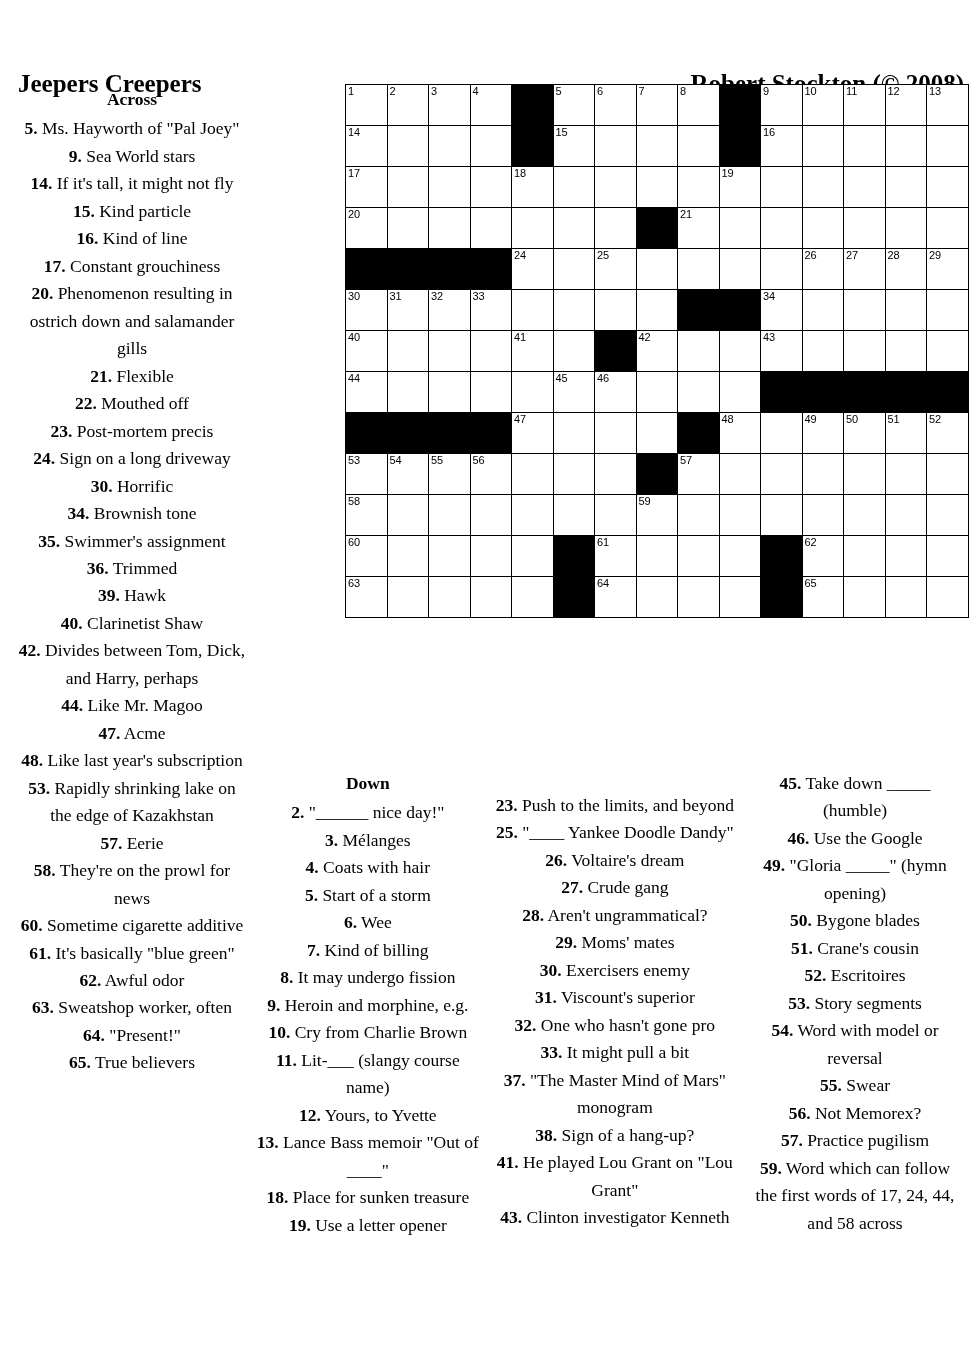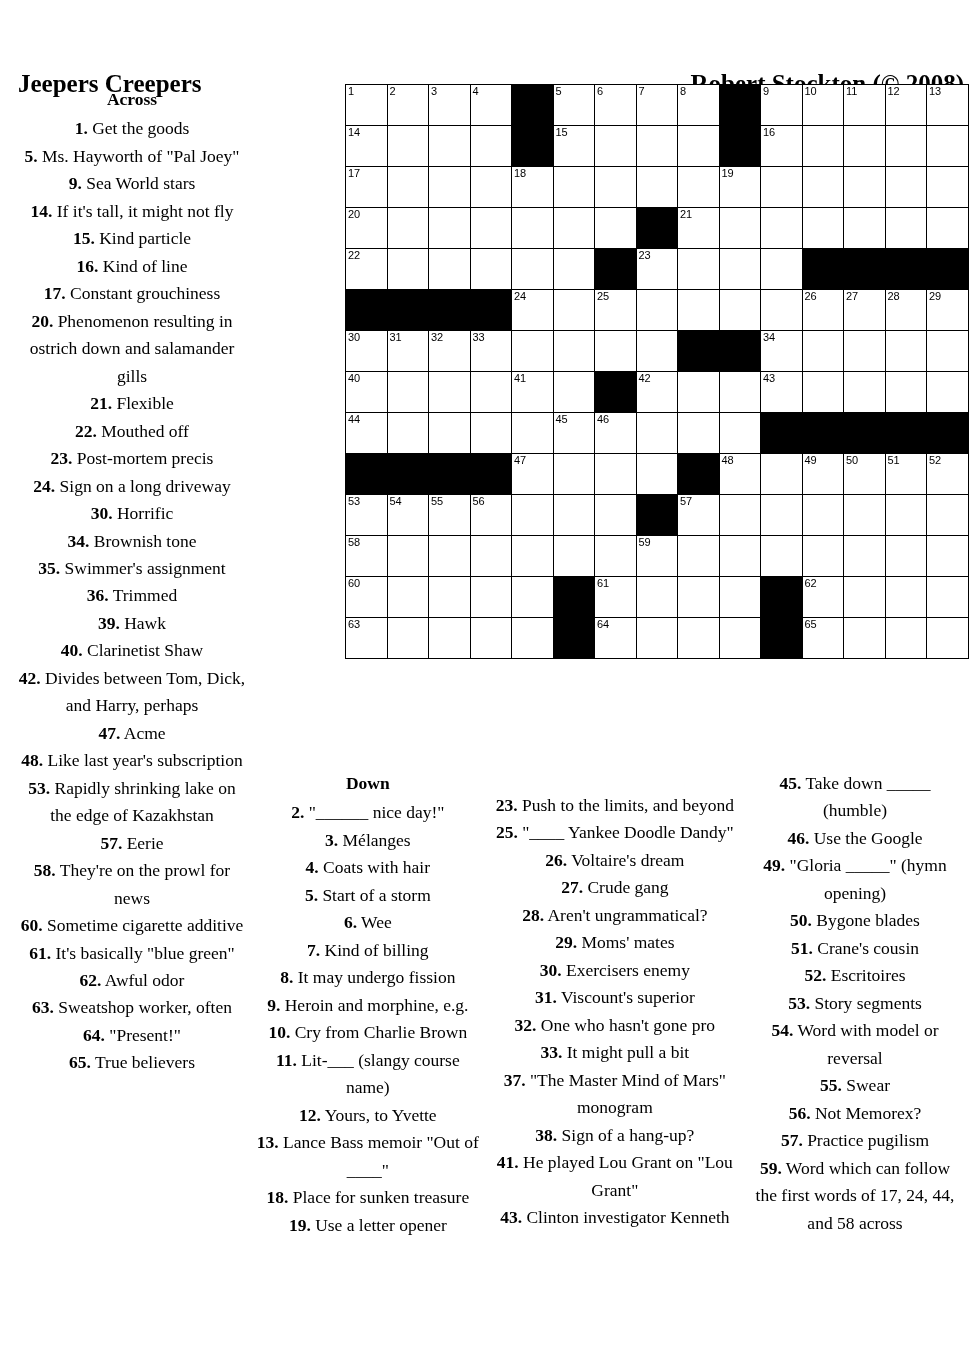--- a/index.html
+++ b/index.html
@@ -118,39 +118,39 @@
 <div class="page">
 
   <div class="header">
     <div class="puzzle-title">Jeepers Creepers</div>
     <div class="author">Robert Stockton (© 2008)</div>
   </div>
 
   <div class="across-col">
     <div class="section-head">Across</div>
     <div id="across-clues">
-        <p class="clue"><span class="num">1.</span><span> Get the goods</span></p>
         <p class="clue"><span class="num">5.</span><span> Ms. Hayworth of "Pal Joey"</span></p>
         <p class="clue"><span class="num">9.</span><span> Sea World stars</span></p>
         <p class="clue"><span class="num">14.</span><span> If it's tall, it might not fly</span></p>
         <p class="clue"><span class="num">15.</span><span> Kind particle</span></p>
         <p class="clue"><span class="num">16.</span><span> Kind of line</span></p>
         <p class="clue"><span class="num">17.</span><span> Constant grouchiness</span></p>
         <p class="clue"><span class="num">20.</span><span> Phenomenon resulting in ostrich down and salamander gills</span></p>
         <p class="clue"><span class="num">21.</span><span> Flexible</span></p>
         <p class="clue"><span class="num">22.</span><span> Mouthed off</span></p>
         <p class="clue"><span class="num">23.</span><span> Post-mortem precis</span></p>
         <p class="clue"><span class="num">24.</span><span> Sign on a long driveway</span></p>
         <p class="clue"><span class="num">30.</span><span> Horrific</span></p>
         <p class="clue"><span class="num">34.</span><span> Brownish tone</span></p>
         <p class="clue"><span class="num">35.</span><span> Swimmer's assignment</span></p>
         <p class="clue"><span class="num">36.</span><span> Trimmed</span></p>
         <p class="clue"><span class="num">39.</span><span> Hawk</span></p>
         <p class="clue"><span class="num">40.</span><span> Clarinetist Shaw</span></p>
         <p class="clue"><span class="num">42.</span><span> Divides between Tom, Dick, and Harry, perhaps</span></p>
+        <p class="clue"><span class="num">44.</span><span> Like Mr. Magoo</span></p>
         <p class="clue"><span class="num">47.</span><span> Acme</span></p>
         <p class="clue"><span class="num">48.</span><span> Like last year's subscription</span></p>
         <p class="clue"><span class="num">53.</span><span> Rapidly shrinking lake on the edge of Kazakhstan</span></p>
         <p class="clue"><span class="num">57.</span><span> Eerie</span></p>
         <p class="clue"><span class="num">58.</span><span> They're on the prowl for news</span></p>
         <p class="clue"><span class="num">60.</span><span> Sometime cigarette additive</span></p>
         <p class="clue"><span class="num">61.</span><span> It's basically "blue green"</span></p>
         <p class="clue"><span class="num">62.</span><span> Awful odor</span></p>
         <p class="clue"><span class="num">63.</span><span> Sweatshop worker, often</span></p>
         <p class="clue"><span class="num">64.</span><span> "Present!"</span></p>
@@ -263,41 +263,20 @@
             <td class="block"></td>
             <td>
               <span class="cellnum">21</span>
             </td>
             <td></td>
             <td></td>
             <td></td>
             <td></td>
             <td></td>
             <td></td>
-          </tr>
-          <tr>
-            <td>
-              <span class="cellnum">22</span>
-            </td>
-            <td></td>
-            <td></td>
-            <td></td>
-            <td></td>
-            <td></td>
-            <td class="block"></td>
-            <td>
-              <span class="cellnum">23</span>
-            </td>
-            <td></td>
-            <td></td>
-            <td></td>
-            <td class="block"></td>
-            <td class="block"></td>
-            <td class="block"></td>
-            <td class="block"></td>
           </tr>
           <tr>
             <td class="block"></td>
             <td class="block"></td>
             <td class="block"></td>
             <td class="block"></td>
             <td>
               <span class="cellnum">24</span>
             </td>
             <td></td>

